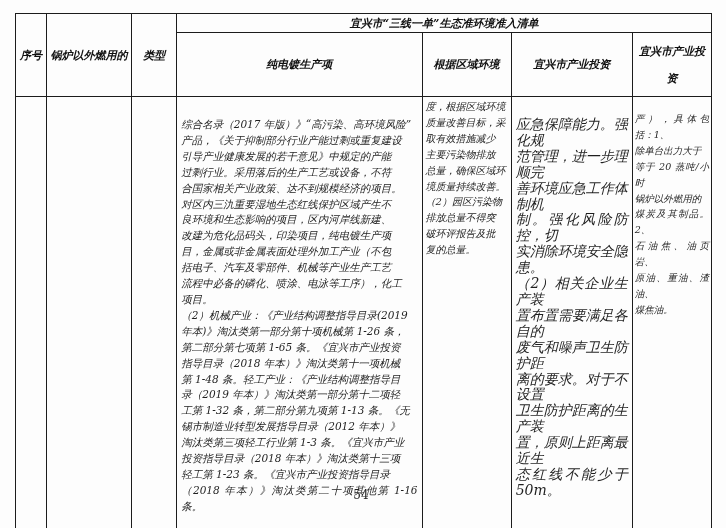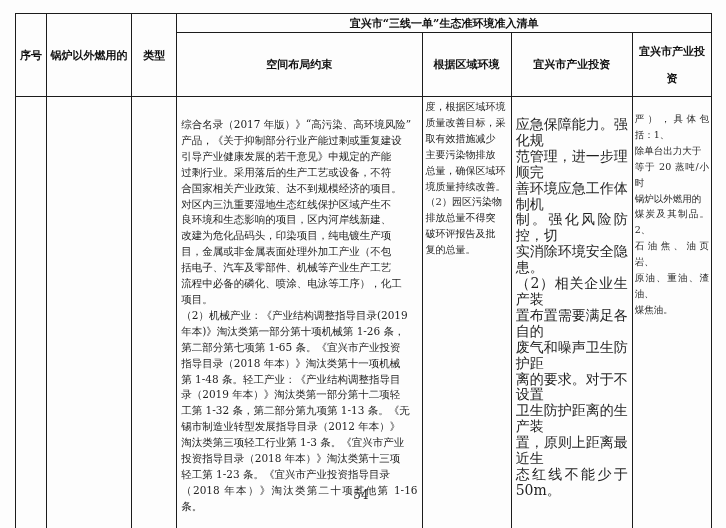--- a/index.html
+++ b/index.html
@@ -14,20 +14,21 @@
   .page{position:relative;width:726px;height:528px;}
   table.admission{
     position:absolute;left:15px;top:13px;
     width:697px;
     border-collapse:collapse;
     table-layout:fixed;
   }
   .admission th,.admission td{
     border:1px solid #1c1c1c;
     overflow:hidden;
+    font-style:italic;
   }
   .admission th{
     font-weight:bold;
     font-size:11px;
     text-align:center;
     vertical-align:middle;
     padding:1px 3px;
     line-height:17px;
     color:#111;
   }
@@ -72,21 +73,21 @@
       <col style="width:79px">
     </colgroup>
     <tbody>
         <tr class="r-title">
       <th rowspan="2">序号</th>
       <th rowspan="2">锅炉以外燃用的</th>
       <th rowspan="2">类型</th>
       <th colspan="4">宜兴市“三线一单”生态准环境准入清单</th>
     </tr>
     <tr class="r-sub">
-      <th>空间布局约束</th>
+      <th>纯电镀生产项</th>
       <th>根据区域环境</th>
       <th>宜兴市产业投资</th>
       <th class="h-resource">宜兴市产业投资</th>
     </tr>
     <tr class="r-body">
       <td class="body-cell"></td>
       <td class="body-cell"></td>
       <td class="body-cell"></td>
       <td class="body-cell c-spatial">综合名录（2017 年版）》“高污染、高环境风险”
 产品，《关于抑制部分行业产能过剩或重复建设

